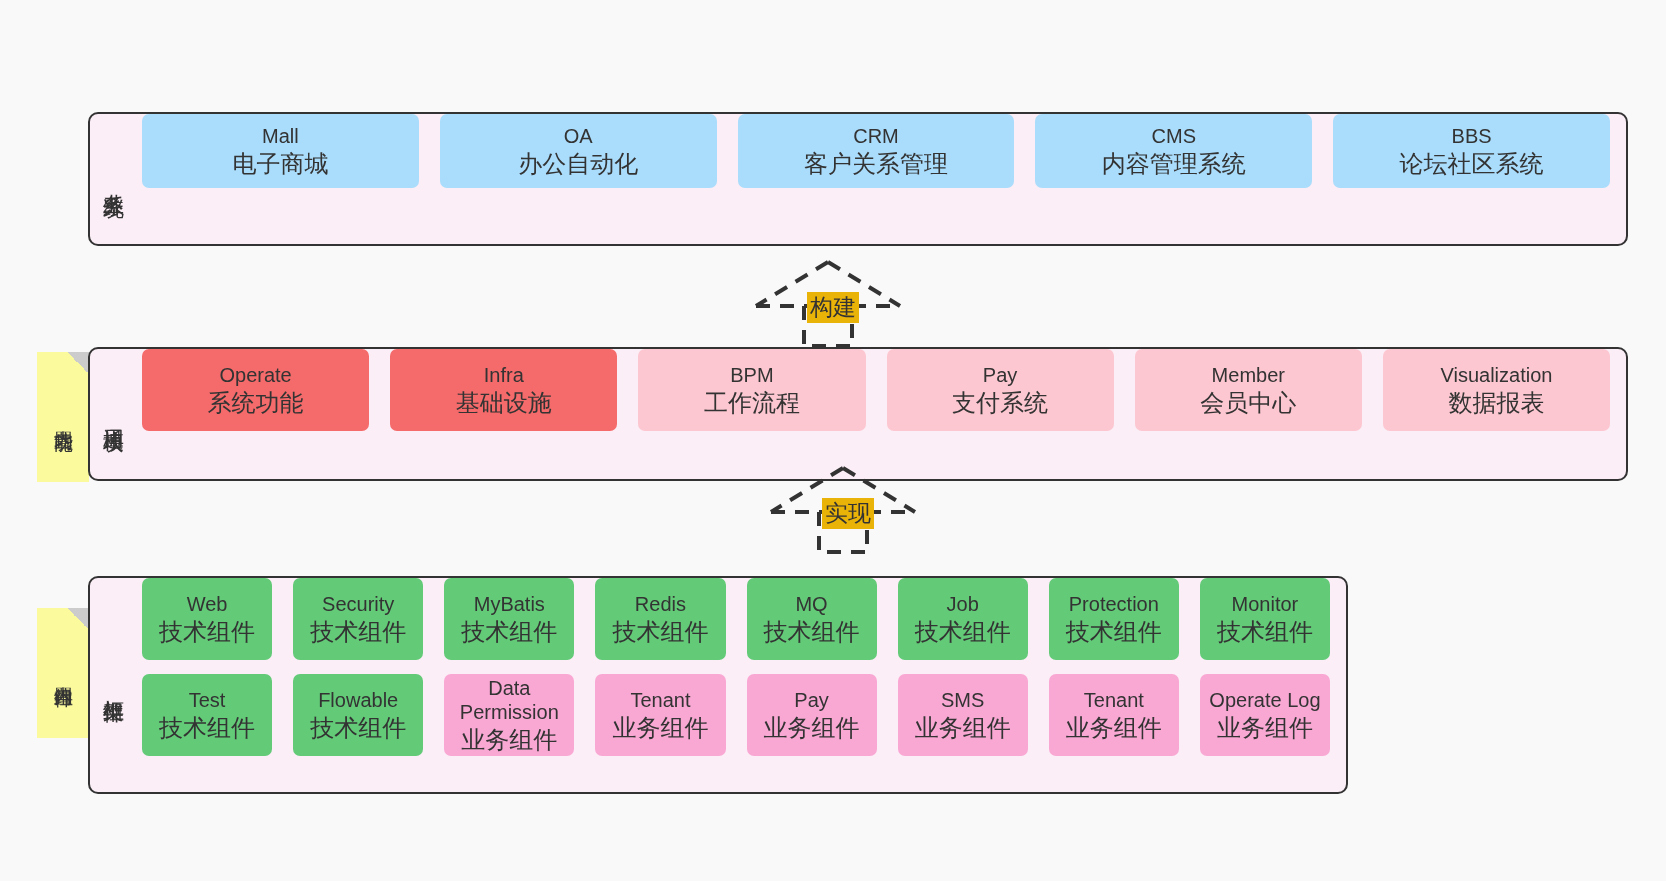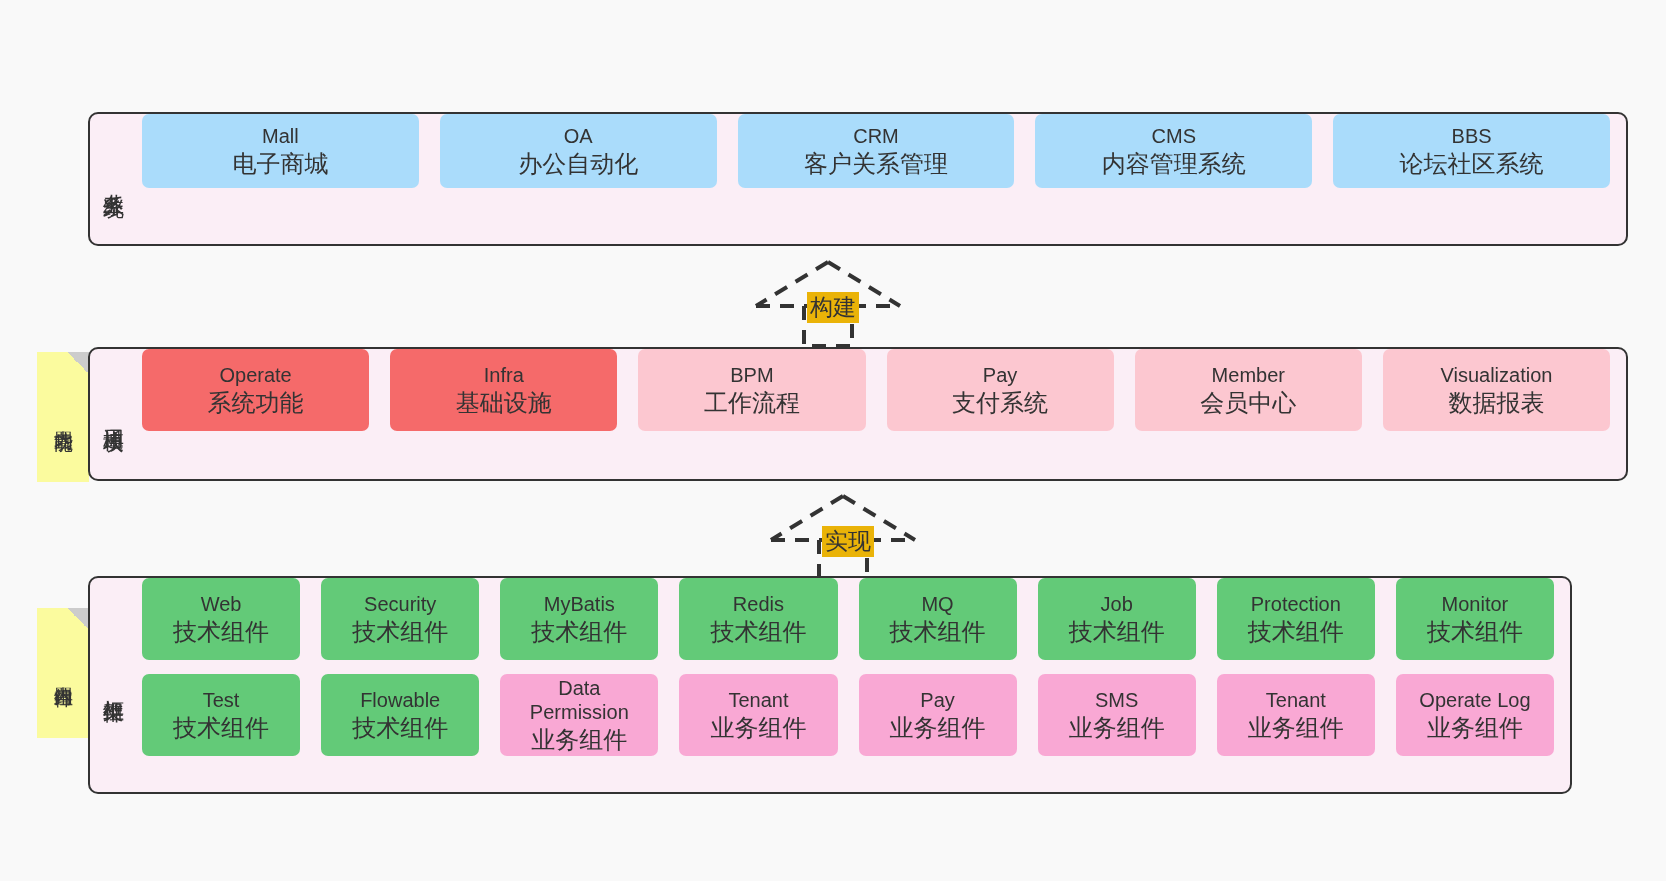--- a/index.html
+++ b/index.html
@@ -80,21 +80,21 @@
   .c-green      { background: #63ca78; }
   .c-lightgreen { background: #f9a8d4; }
 
   
   #layer-business { left: 88px;  top: 112px; width: 1540px; height: 134px; }
   #layer-business .cell { height: 74px; }
 
   #layer-modules  { left: 88px;  top: 347px; width: 1540px; height: 134px; }
   #layer-modules .cell { height: 82px; }
 
-  #layer-framework{ left: 88px;  top: 576px; width: 1484px; height: 218px; }
+  #layer-framework{ left: 88px;  top: 576px; width: 1260px; height: 218px; }
   #layer-framework .cell { height: 82px; }
   #layer-framework .layer-body { gap: 14px; padding-right: 16px; }
 
   
   .note {
     position: absolute;
     background: #fbfb9e;
     box-sizing: border-box;
     display: flex;
     align-items: center;
@@ -123,21 +123,21 @@
   .arrow-label {
     position: absolute;
     font-size: 23px;
     color: #333333;
     background: #eab308;
     padding: 0 3px;
     white-space: nowrap;
   }
   #arrow-build { left: 752px; top: 258px; width: 152px; height: 90px; }
   #arrow-build .arrow-label { left: 55px; top: 34px; }
-  #arrow-implement { left: 767px; top: 492px; width: 152px; height: 90px; }
+  #arrow-implement { left: 767px; top: 464px; width: 152px; height: 90px; }
   #arrow-implement .arrow-label { left: 55px; top: 34px; }
 </style>
 </head>
 <body>
 
 <div class="canvas">
 
   <div class="layer" id="layer-business">
     <div class="layer-title">业务系统</div>
     <div class="layer-body">

